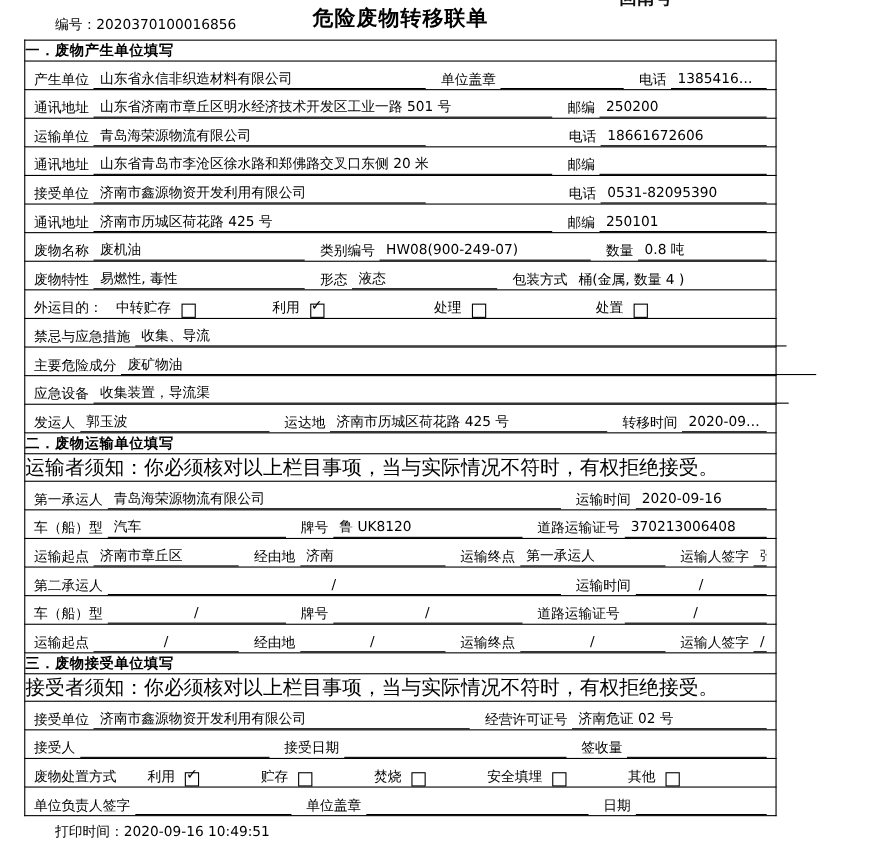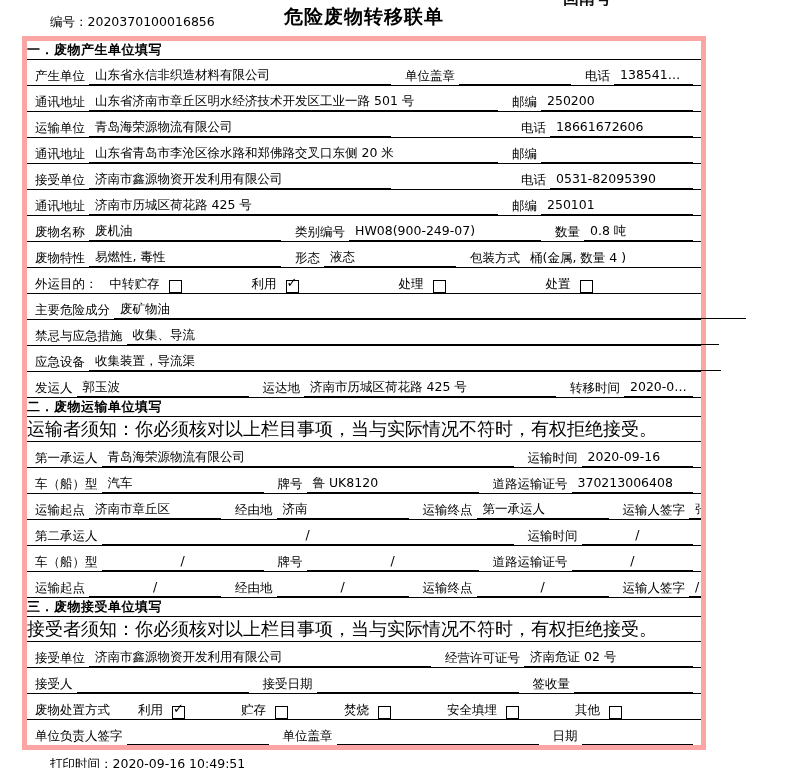--- a/index.html
+++ b/index.html
@@ -54,21 +54,21 @@
     color: #111;
     overflow: hidden;
     height: 12px;
     line-height: 10px;
   }
 
   table.main {
     width: 100%;
     border-collapse: collapse;
     table-layout: fixed;
-    border: 5px solid #fca5a5;
+    border: 1px solid #fca5a5;
   }
   table.main td {
     border: 1px solid #000;
     padding: 0;
     vertical-align: middle;
   }
   .sect {
     font-weight: bold;
     font-size: 13px;
     padding: 4px 10px 5px 10px;
@@ -268,31 +268,31 @@
           <span class="cb"></span>
           <span class="lbl" style="margin-left:100px;">处置</span>
           <span class="cb"></span>
         </div>
       </td>
     </tr>
 
     <tr>
       <td class="row">
         <div class="rowinner">
+          <span class="lbl">禁忌与应急措施</span>
+          <span class="val" style="flex:0 0 580px;">收集、导流</span>
+        </div>
+      </td>
+    </tr>
+
+    <tr>
+      <td class="row">
+        <div class="rowinner">
           <span class="lbl">主要危险成分</span>
           <span class="val" style="flex:0 0 620px;">废矿物油</span>
-        </div>
-      </td>
-    </tr>
-
-    <tr>
-      <td class="row">
-        <div class="rowinner">
-          <span class="lbl">禁忌与应急措施</span>
-          <span class="val" style="flex:0 0 580px;">收集、导流</span>
         </div>
       </td>
     </tr>
 
     <tr>
       <td class="row">
         <div class="rowinner">
           <span class="lbl">应急设备</span>
           <span class="val" style="flex:0 0 620px;">收集装置，导流渠</span>
         </div>

